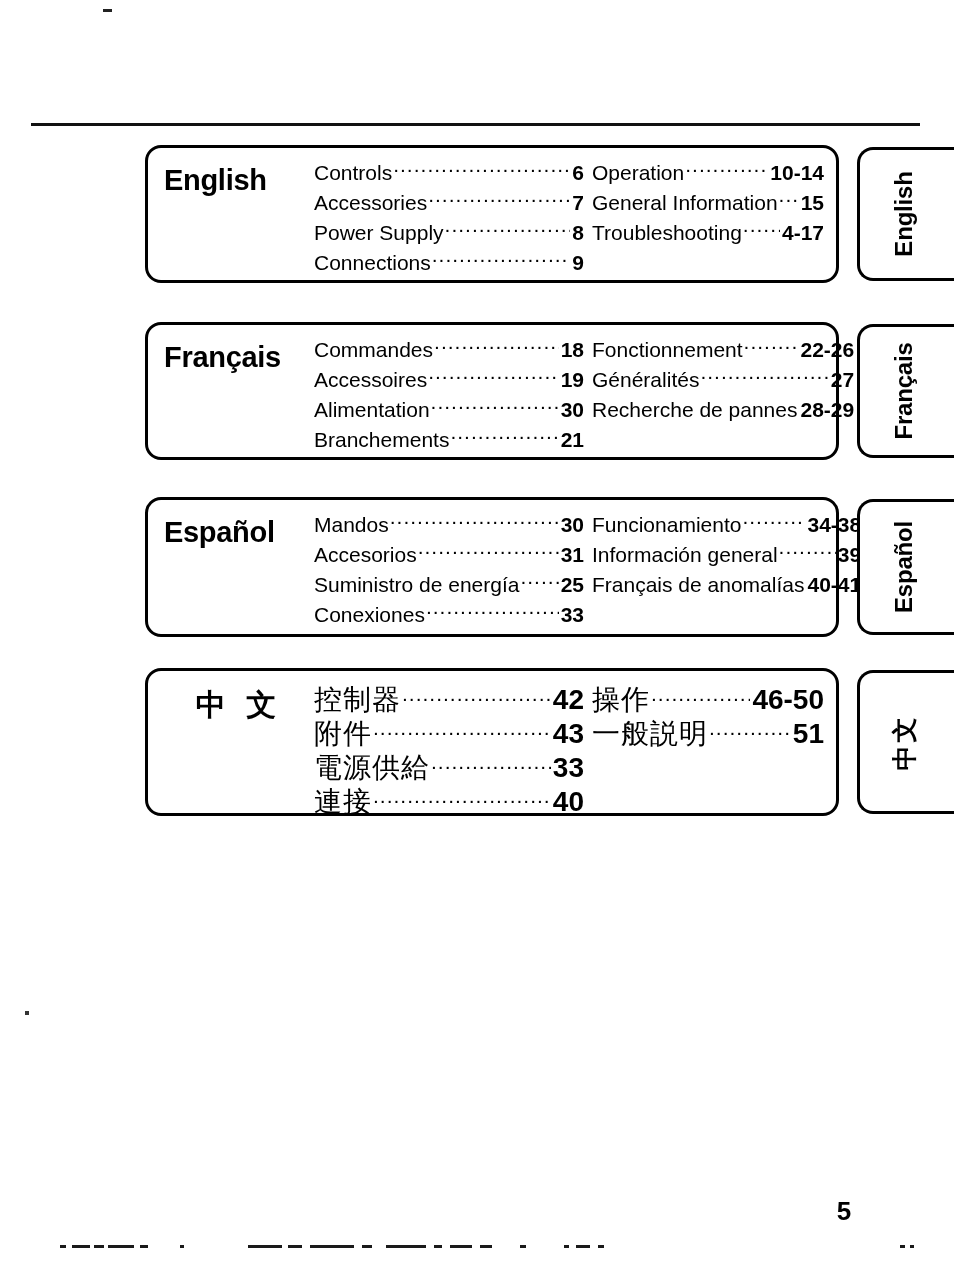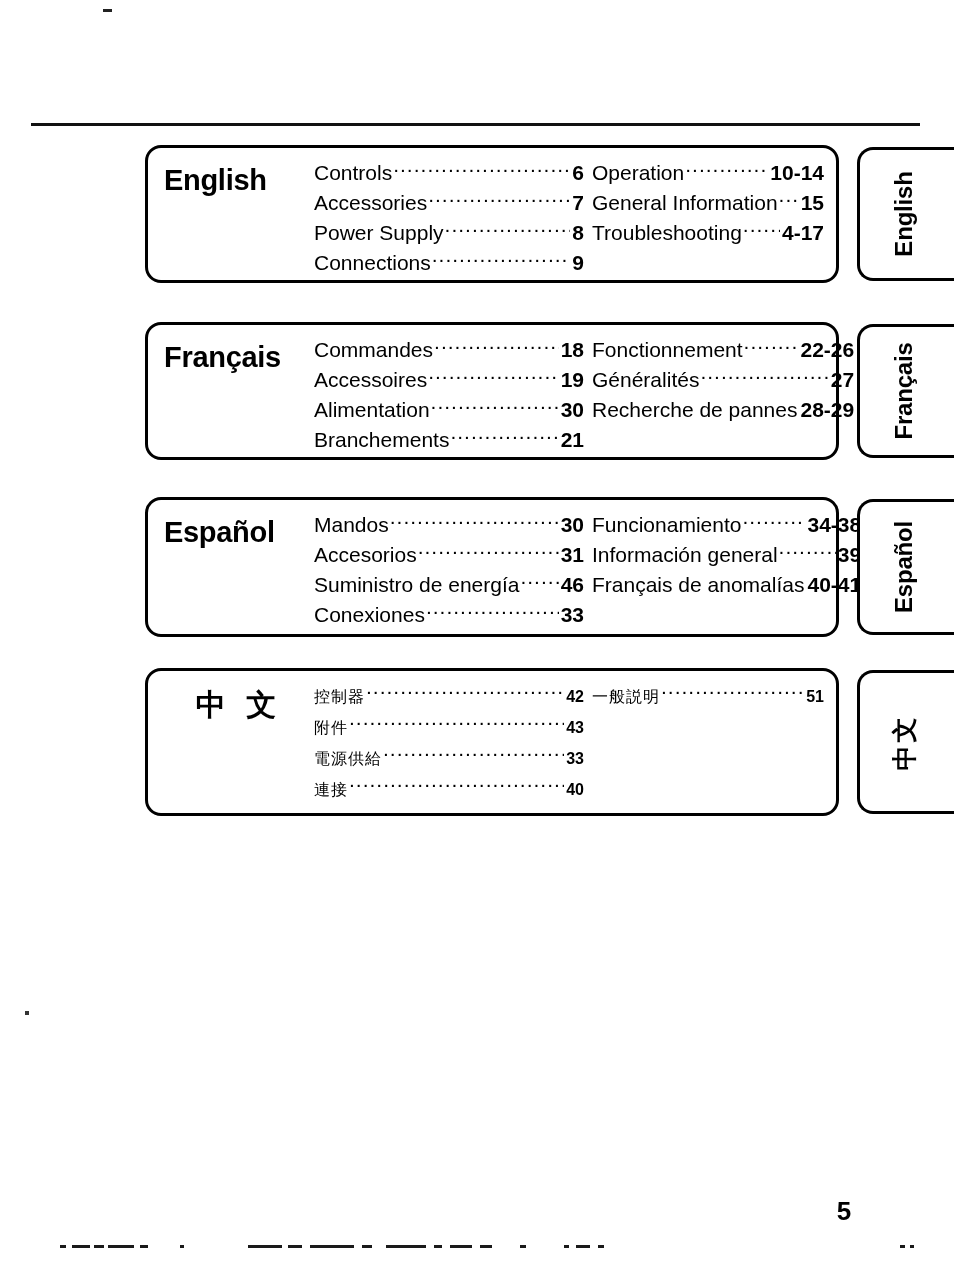--- a/index.html
+++ b/index.html
@@ -154,21 +154,21 @@
     white-space: nowrap;
     letter-spacing: 1px;
     font-size: 21px;
   }
   .toc-row .pagenum {
     flex: 0 0 auto;
     font-weight: 700;
     padding-left: 1px;
   }
   .toc-row.cjk {
-    font-size: 16px;
+    font-size: 28px;
     line-height: 31px;
   }
   .toc-row.cjk .label {
     letter-spacing: 1px;
   }
 
   
   .side-tab {
     position: absolute;
     left: 857px;
@@ -319,21 +319,21 @@
             <span class="pagenum">30</span>
           </div>
           <div class="toc-row">
             <span class="label">Accesorios</span>
             <span class="leader"></span>
             <span class="pagenum">31</span>
           </div>
           <div class="toc-row">
             <span class="label">Suministro de energía</span>
             <span class="leader"></span>
-            <span class="pagenum">46</span>
+            <span class="pagenum">25</span>
           </div>
           <div class="toc-row">
             <span class="label">Conexiones</span>
             <span class="leader"></span>
             <span class="pagenum">33</span>
           </div>
         </div>
         <div class="col col-right">
           <div class="toc-row">
             <span class="label">Funcionamiento</span>
@@ -375,20 +375,25 @@
             <span class="leader"></span>
             <span class="pagenum">33</span>
           </div>
           <div class="toc-row cjk">
             <span class="label">連接</span>
             <span class="leader"></span>
             <span class="pagenum">40</span>
           </div>
         </div>
         <div class="col col-right">
+          <div class="toc-row cjk">
+            <span class="label">操作</span>
+            <span class="leader"></span>
+            <span class="pagenum">46-50</span>
+          </div>
           <div class="toc-row cjk">
             <span class="label">一般説明</span>
             <span class="leader"></span>
             <span class="pagenum">51</span>
           </div>
         </div>
       </div>
     </div>
   </div>
 

